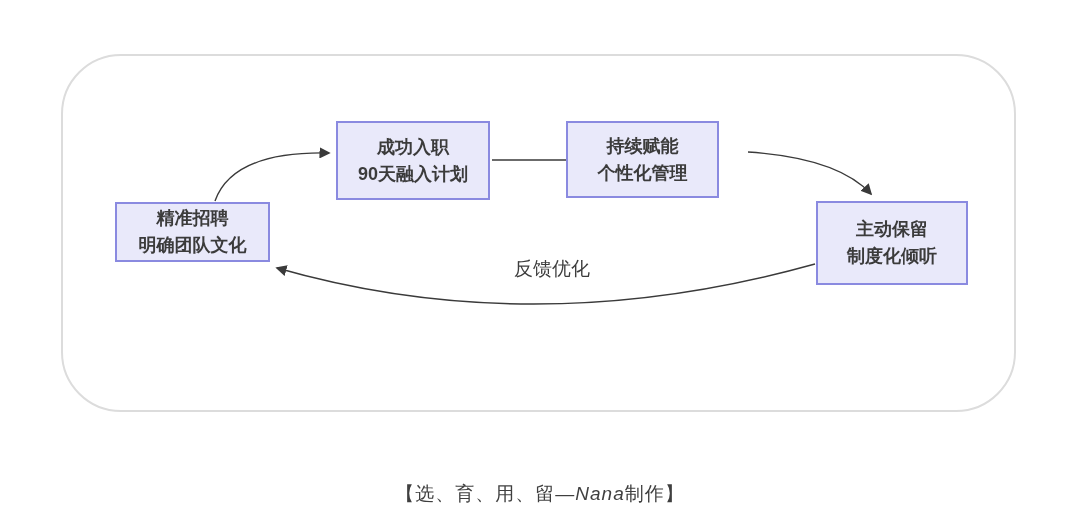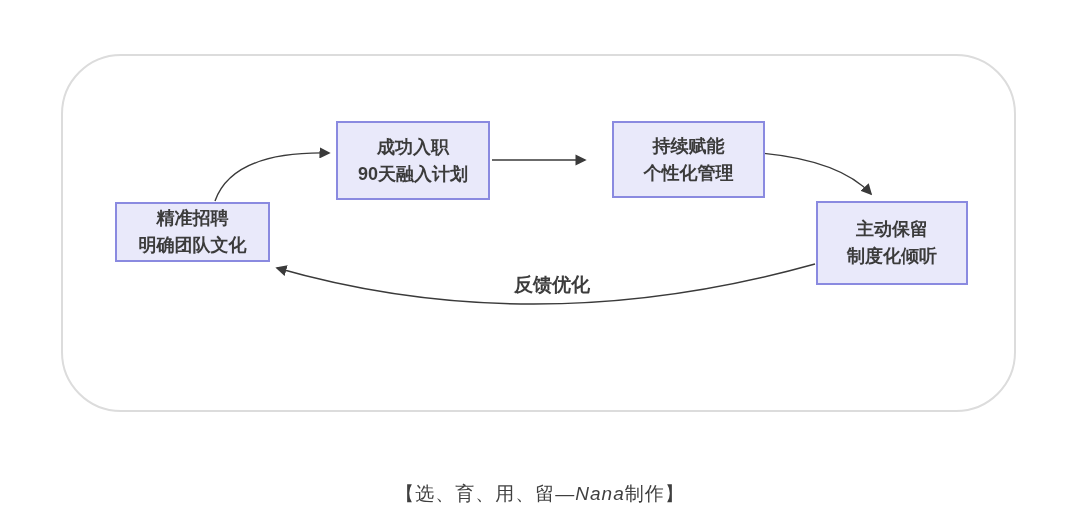--- a/index.html
+++ b/index.html
@@ -44,29 +44,29 @@
     align-items: center;
     justify-content: center;
     text-align: right;
     color: #3b3b3b;
     font-weight: bold;
     font-size: 18px;
     line-height: 27px;
   }
   .node-recruit  { left: 115px; top: 202px; width: 155px; height: 60px; }
   .node-onboard  { left: 336px; top: 121px; width: 154px; height: 79px; }
-  .node-empower  { left: 612px; top: 121px; width: 153px; height: 77px; }
+  .node-empower  { left: 566px; top: 121px; width: 153px; height: 77px; }
   .node-retain   { left: 816px; top: 201px; width: 152px; height: 84px; }
   .feedback-label {
     position: absolute;
     left: 452px;
-    top: 272px;
+    top: 256px;
     width: 200px;
     text-align: center;
-    font-weight: bold;
+    font-weight: normal;
     font-size: 19px;
     color: #3d3d3d;
   }
   .caption {
     position: absolute;
     left: 0;
     top: 437px;
     width: 1080px;
     text-align: center;
     font-size: 19px;

